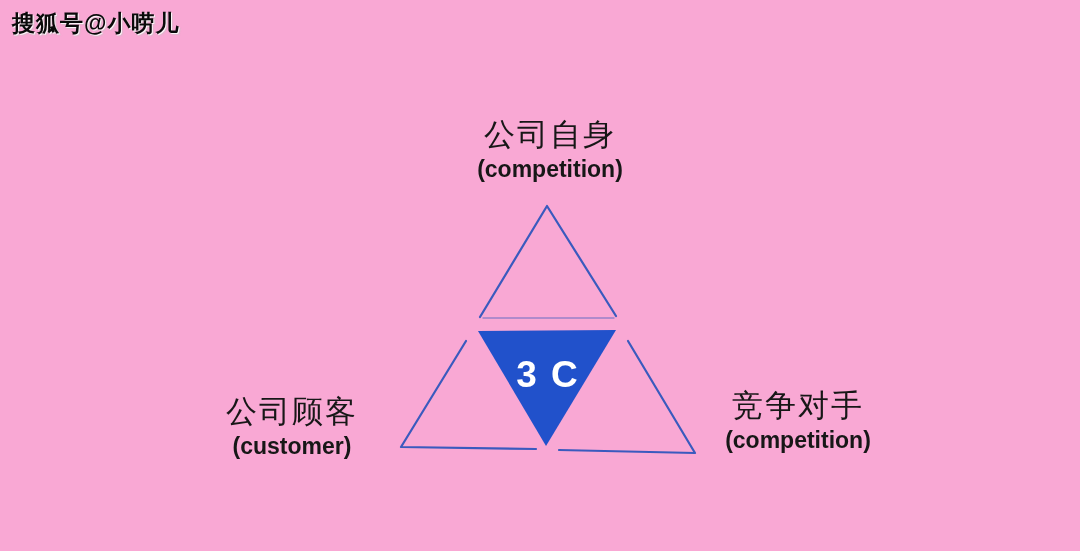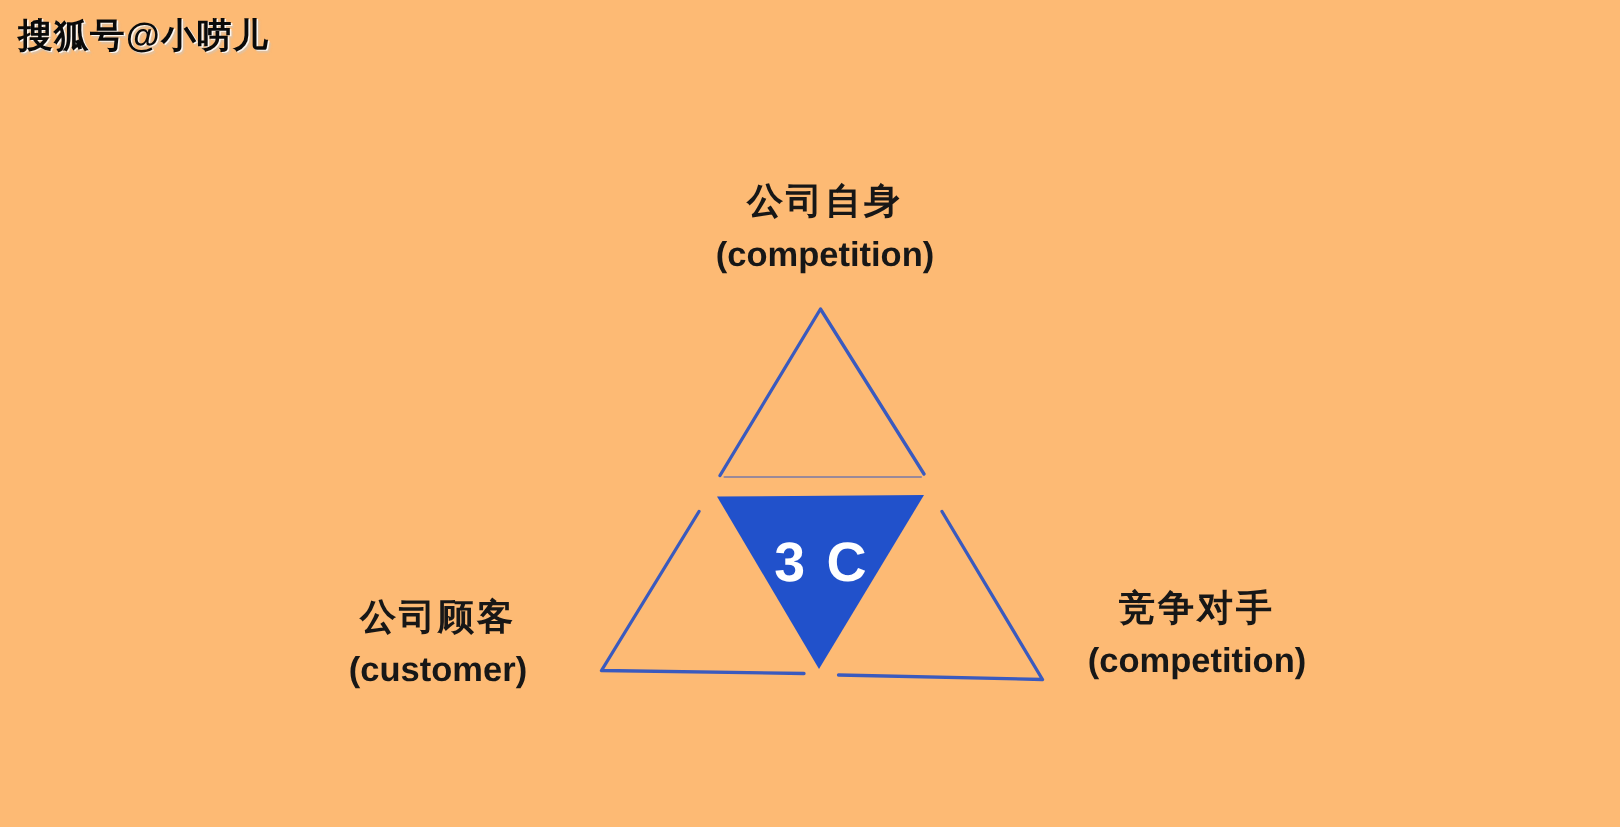--- a/index.html
+++ b/index.html
@@ -4,21 +4,21 @@
 <style>
   html, body {
     margin: 0;
     padding: 0;
     background: #ffffff;
   }
   .stage {
     position: relative;
     width: 1080px;
     height: 551px;
-    background: #fdba74;
+    background: #f9a8d4;
     overflow: hidden;
     font-family: "Liberation Sans", "DejaVu Sans", sans-serif;
   }
   .watermark {
     position: absolute;
     left: 12px;
     top: 8px;
     font-size: 23px;
     font-weight: 700;
     color: #0a0a0a;
@@ -33,22 +33,22 @@
     height: 551px;
   }
   .label {
     position: absolute;
     width: 300px;
     text-align: center;
     color: #171717;
     line-height: 35px;
   }
   .label .zh {
-    font-size: 24px;
-    font-weight: 700;
+    font-size: 31px;
+    font-weight: 400;
     letter-spacing: 2px;
   }
   .label .en {
     font-size: 23px;
     font-weight: 700;
     letter-spacing: 0px;
   }
   .label-top   { left: 400px; top: 117px; }
   .label-left  { left: 142px; top: 394px; }
   .label-right { left: 648px; top: 388px; }

